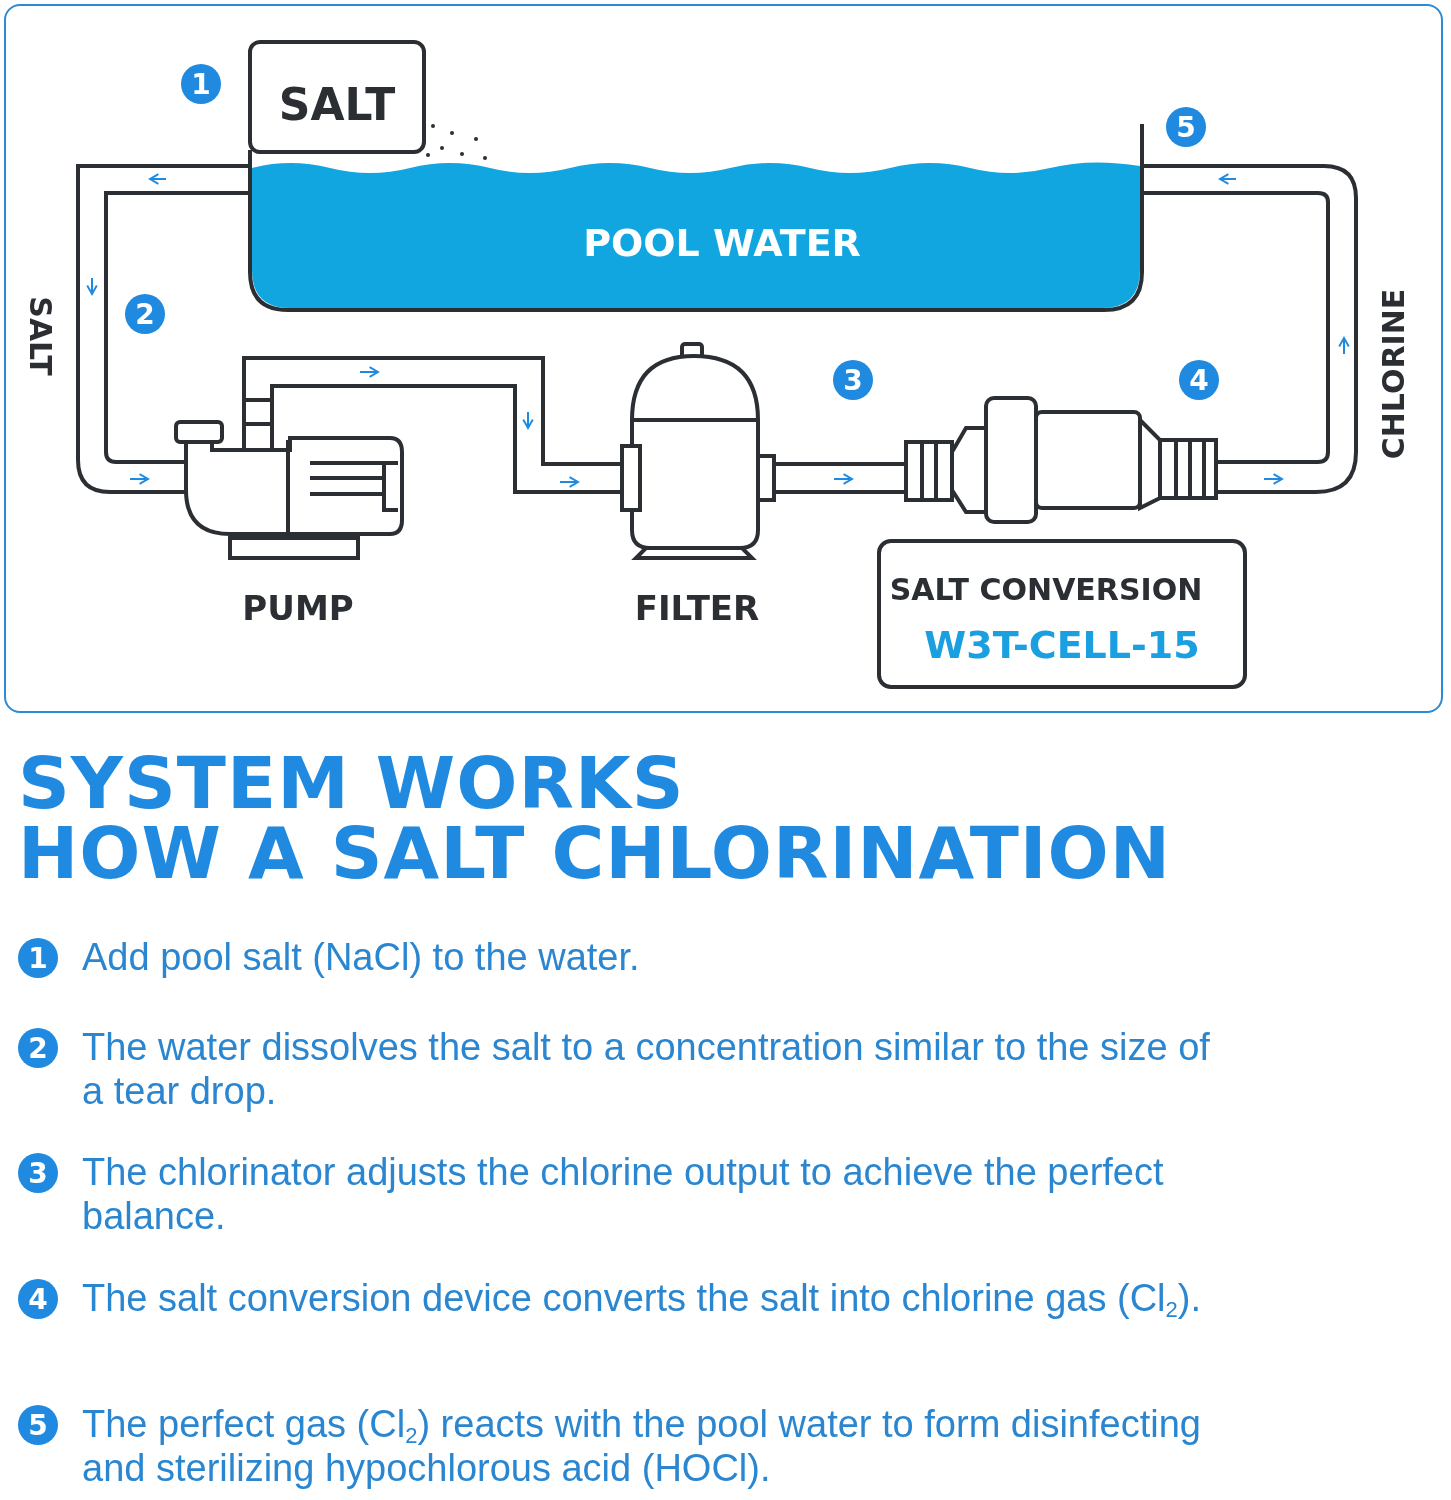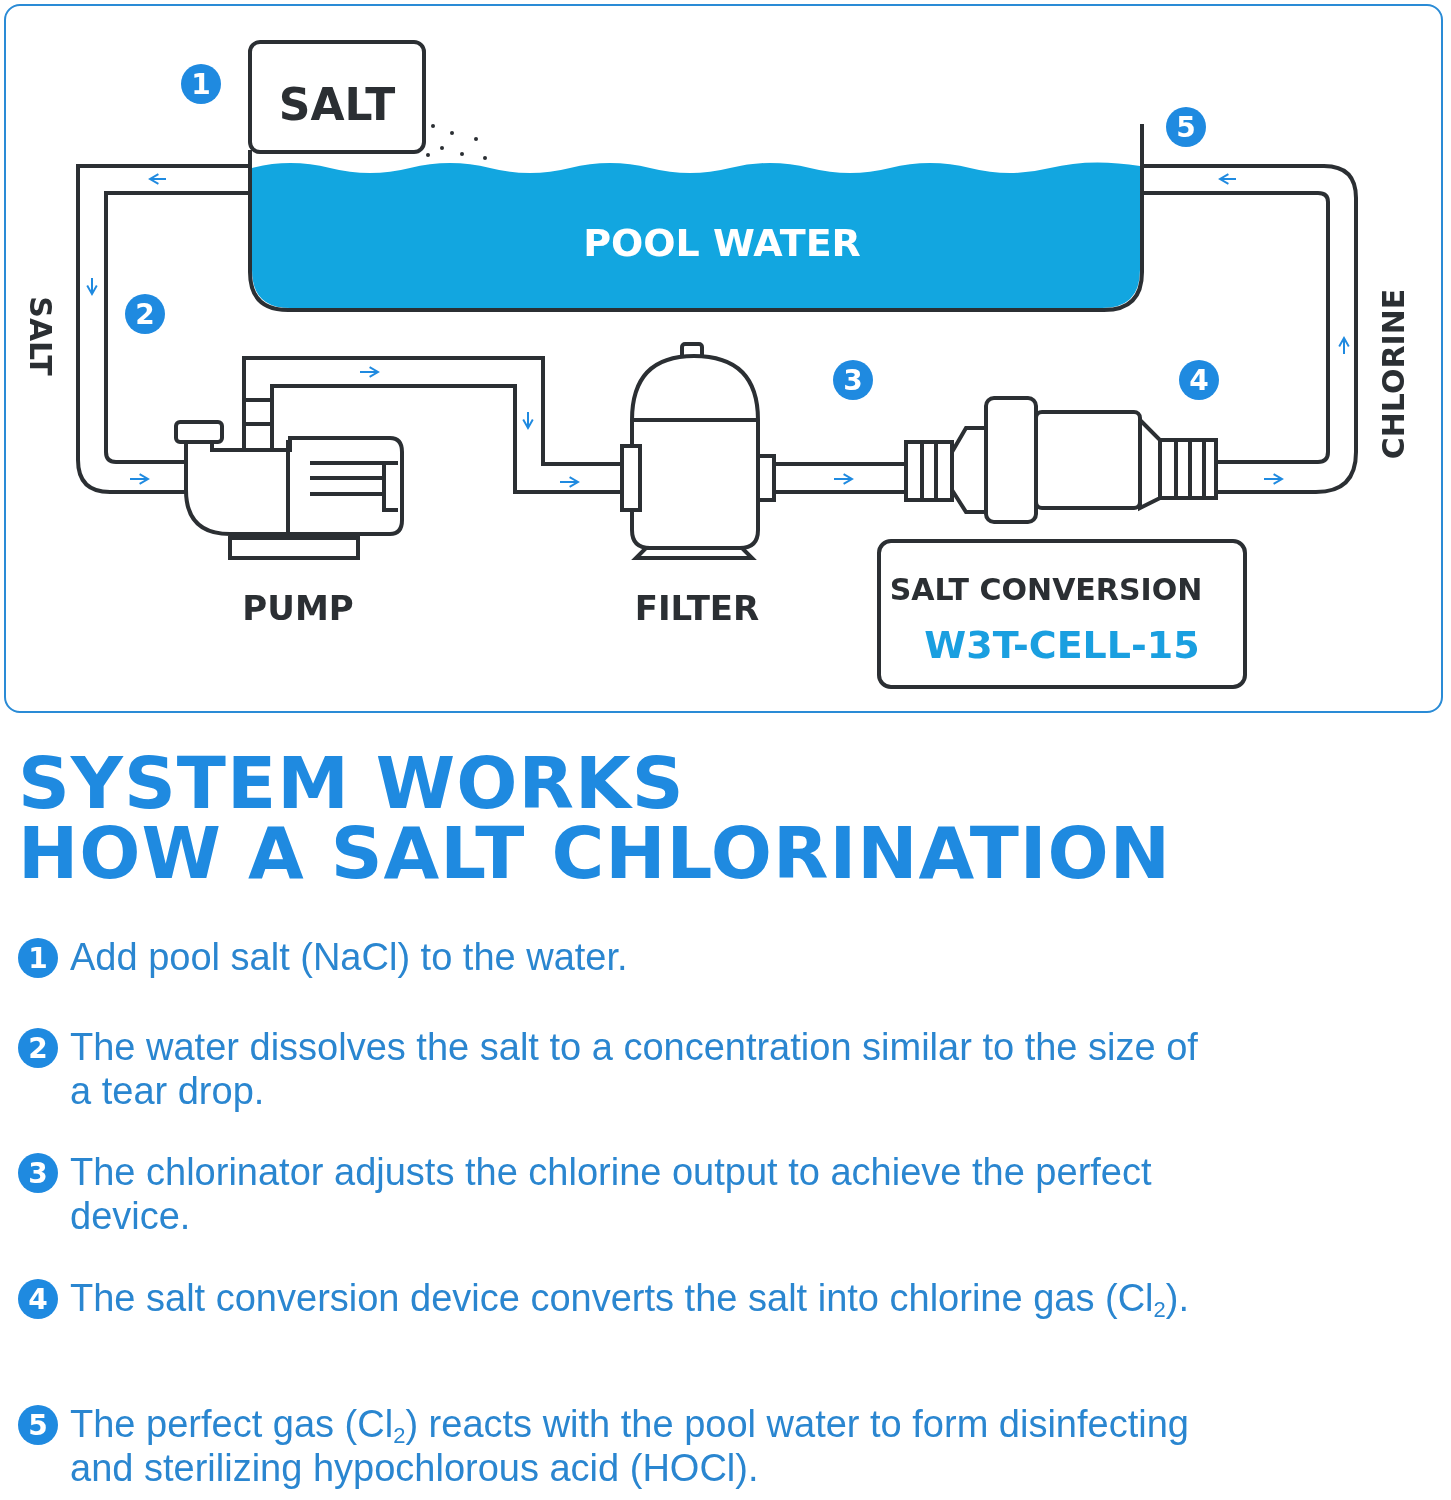--- a/index.html
+++ b/index.html
@@ -18,21 +18,21 @@
   }
   .heading span { display: block; }
   .steps { position: absolute; left: 18px; top: 935px; width: 1300px; margin: 0; padding: 0; list-style: none; }
   .step { position: absolute; left: 0; display: flex; align-items: flex-start; }
   .step-badge {
     width: 40px; height: 40px; border-radius: 50%; background: #1f8ae0; color: #fff;
     font-family: "DejaVu Sans", sans-serif; font-weight: bold; font-size: 28px;
     display: flex; align-items: center; justify-content: center; margin-top: 3px; flex: none;
   }
   .step-text {
-    margin-left: 12px; color: #2a86d0; font-size: 38px; line-height: 44px;
+    margin-left: 24px; color: #2a86d0; font-size: 38px; line-height: 44px;
     font-family: "Liberation Sans", sans-serif; width: 1150px;
   }
   .step-text sub { font-size: 22px; vertical-align: -6px; line-height: 0; }
 </style>
 </head>
 <body>
 
 <div class="diagram-frame"></div>
 
 <svg class="diagram" viewBox="0 0 1451 720" xmlns="http://www.w3.org/2000/svg">
@@ -174,21 +174,21 @@
   <li class="step" style="top:0px">
     <span class="step-badge">1</span>
     <span class="step-text">Add pool salt (NaCl) to the water.</span>
   </li>
   <li class="step" style="top:90px">
     <span class="step-badge">2</span>
     <span class="step-text">The water dissolves the salt to a concentration similar to the size of a tear drop.</span>
   </li>
   <li class="step" style="top:215px">
     <span class="step-badge">3</span>
-    <span class="step-text">The chlorinator adjusts the chlorine output to achieve the perfect device.</span>
+    <span class="step-text">The chlorinator adjusts the chlorine output to achieve the perfect balance.</span>
   </li>
   <li class="step" style="top:341px">
     <span class="step-badge">4</span>
     <span class="step-text"><span>The salt conversion device converts the salt into chlorine gas (Cl</span><sub>2</sub><span>).</span></span>
   </li>
   <li class="step" style="top:467px">
     <span class="step-badge">5</span>
     <span class="step-text"><span>The perfect gas (Cl</span><sub>2</sub><span>) reacts with the pool water to form disinfecting and sterilizing hypochlorous acid (HOCl).</span></span>
   </li>
 </ul>

